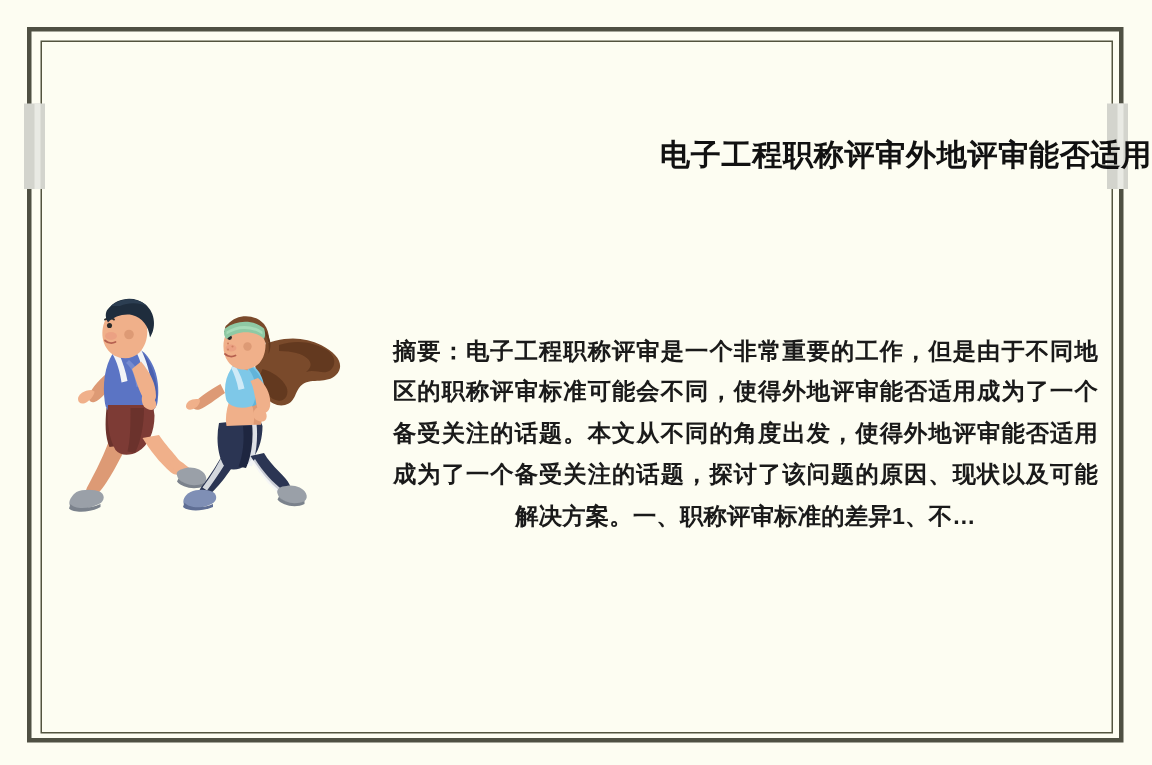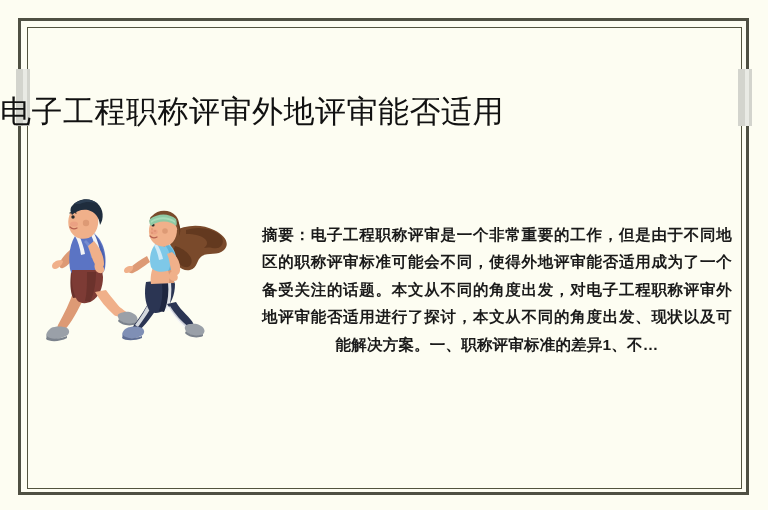--- a/index.html
+++ b/index.html
@@ -64,23 +64,23 @@
     width: 4px; height: 100%;
     background: #e9eae4;
   }
 
   
   .title {
     position: absolute;
     left: 0;
     top: 74px;
     width: 768px;
-    text-align: left;
-    font-size: 31px;
-    font-weight: normal;
+    text-align: right;
+    font-size: 20px;
+    font-weight: bold;
     color: #111111;
     letter-spacing: 0.5px;
     line-height: 34px;
     white-space: nowrap;
   }
 
   
   .illustration {
     position: absolute;
     left: 34px;
@@ -229,15 +229,15 @@
         <path d="M118 30 C124 23 136 23 142 30 C146 35 146 42 144 47 C143 39 139 34 133 32 C127 30 121 32 117 36 C115 34 116 31 118 30 Z" fill="#7a4a2b"></path>
         <path d="M140 32 C146 36 148 44 145 50 C146 42 144 36 139 33 Z" fill="#63391f"></path>
 
         <path d="M116 33 C124 27 135 27 142 33 C143 36 143 38 142 40 C136 34 124 34 117 40 C115 38 115 35 116 33 Z" fill="#8fc9a4"></path>
         <path d="M117 35 C124 30 134 30 141 35 L141 37 C134 32 124 32 117 37 Z" fill="#a7dbb8"></path>
       </g>
 
     </svg>
   </div>
 
-  <p class="abstract">摘要：电子工程职称评审是一个非常重要的工作，但是由于不同地区的职称评审标准可能会不同，使得外地评审能否适用成为了一个备受关注的话题。本文从不同的角度出发，对电子工程职称评审外地评审能否适用进行了探讨，本文从不同的角度出发、现状以及可能解决方案。一、职称评审标准的差异1、不…</p>
+  <p class="abstract">摘要：电子工程职称评审是一个非常重要的工作，但是由于不同地区的职称评审标准可能会不同，使得外地评审能否适用成为了一个备受关注的话题。本文从不同的角度出发，使得外地评审能否适用成为了一个备受关注的话题，探讨了该问题的原因、现状以及可能解决方案。一、职称评审标准的差异1、不…</p>
 
 </div>
 
 </body></html>

